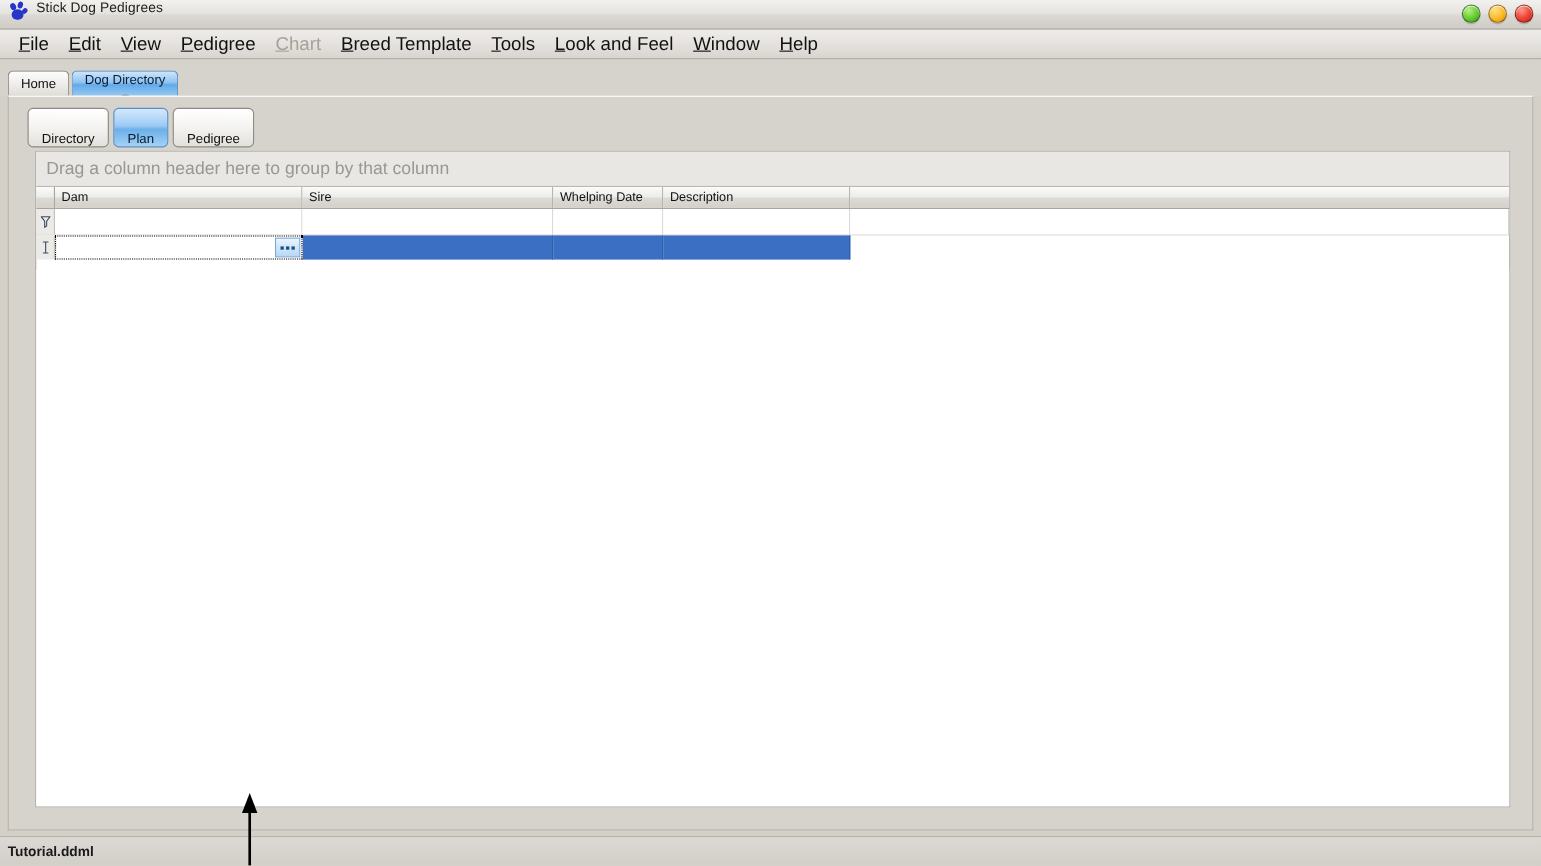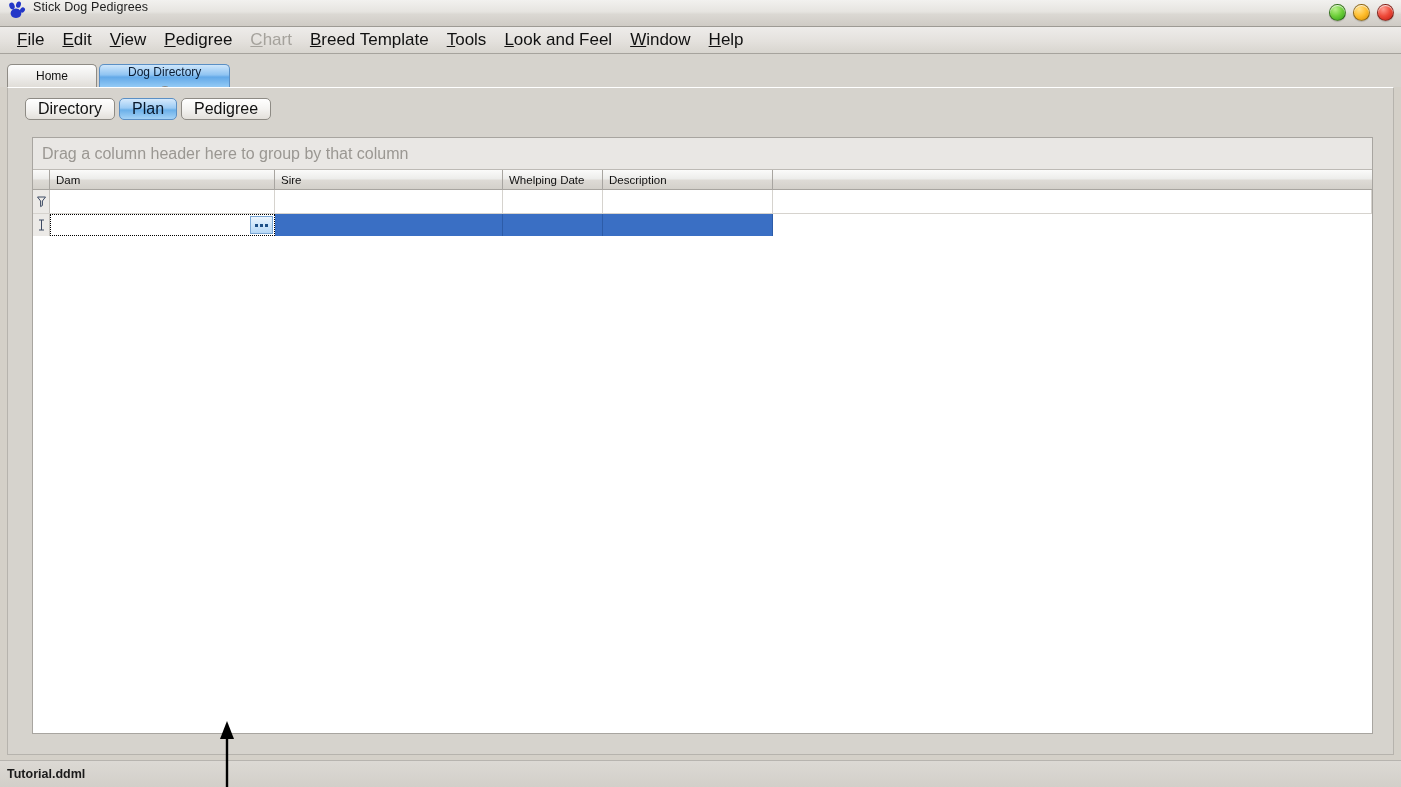--- a/index.html
+++ b/index.html
@@ -51,21 +51,21 @@
   .menu-item .mn { text-decoration: underline; }
 
   
   .tabstrip {
     position: absolute; left: 0; top: 54px; width: 1401px; height: 33px;
     background: #d6d3cd;
     display: flex; align-items: flex-end; padding-left: 7px;
   }
   .otab {
     height: 23px; display: flex; align-items: center; gap: 7px;
-    padding: 0 28px; font-size: 12px; color: #111;
+    padding: 0 11px; font-size: 12px; color: #111;
     border: 1px solid #8e8b85; border-bottom: none;
     border-radius: 5px 5px 0 0; margin-right: 2px;
     background: linear-gradient(to bottom, #fdfdfd 0%, #efeeec 50%, #e0ddd8 100%);
     cursor: default; white-space: nowrap;
   }
   .otab.active {
     background: linear-gradient(to bottom, #cfe6fb 0%, #8fc4f2 45%, #63a9e8 55%, #93caf5 100%);
     border-color: #5b8fc4; color: #0a1c33; flex-direction: column;
   }
   .tab-close {
@@ -81,22 +81,22 @@
   .tab-close::after { transform: rotate(-45deg); }
 
   
   .content-panel {
     position: absolute; left: 7px; top: 87px; width: 1387px; height: 668px;
     background: #d6d3cd;
     border: 1px solid #b6b3ad; border-top: 1px solid #ffffff;
   }
   .subtabs { display: flex; gap: 4px; padding: 10px 0 0 17px; }
   .stab {
-    height: 22px; display: flex; align-items: center; padding: 0 12px;
-    font-size: 16px; color: #111; border: 1px solid #8e8b85;
+    height: 36px; display: flex; align-items: flex-end; padding: 0 12px;
+    font-size: 12px; color: #111; border: 1px solid #8e8b85;
     border-radius: 5px; cursor: default; white-space: nowrap;
     background: linear-gradient(to bottom, #ffffff 0%, #f4f3f1 50%, #e3e0db 100%);
   }
   .stab.active {
     background: linear-gradient(to bottom, #d5e9fc 0%, #9ccbf4 45%, #6bb0e9 55%, #a4d2f6 100%);
     border-color: #5b8fc4; color: #08182c;
   }
 
   
   .grid-shell {

